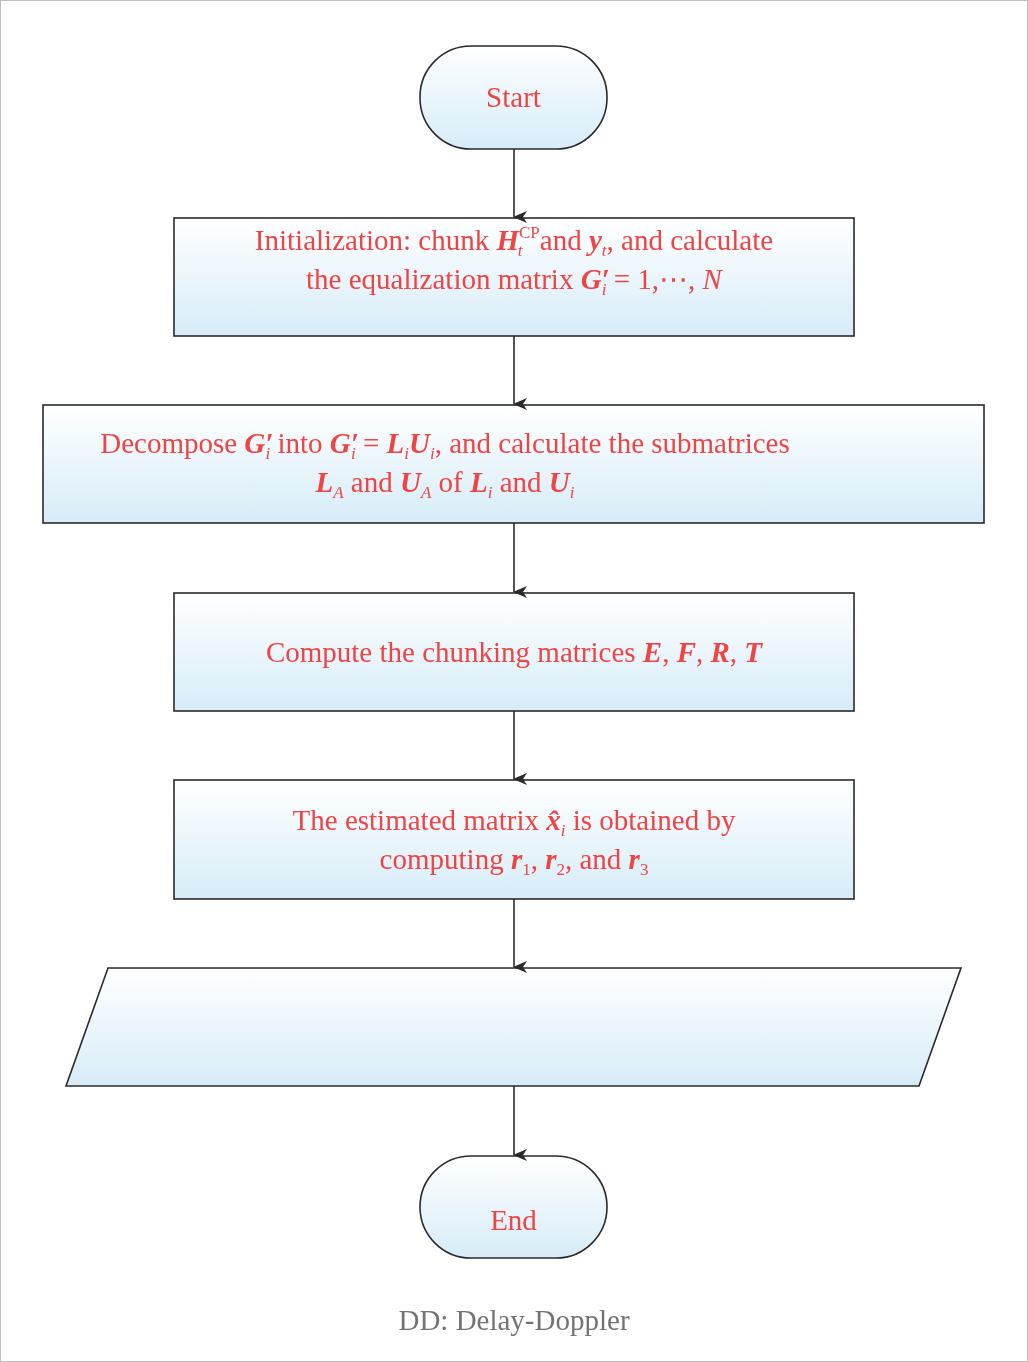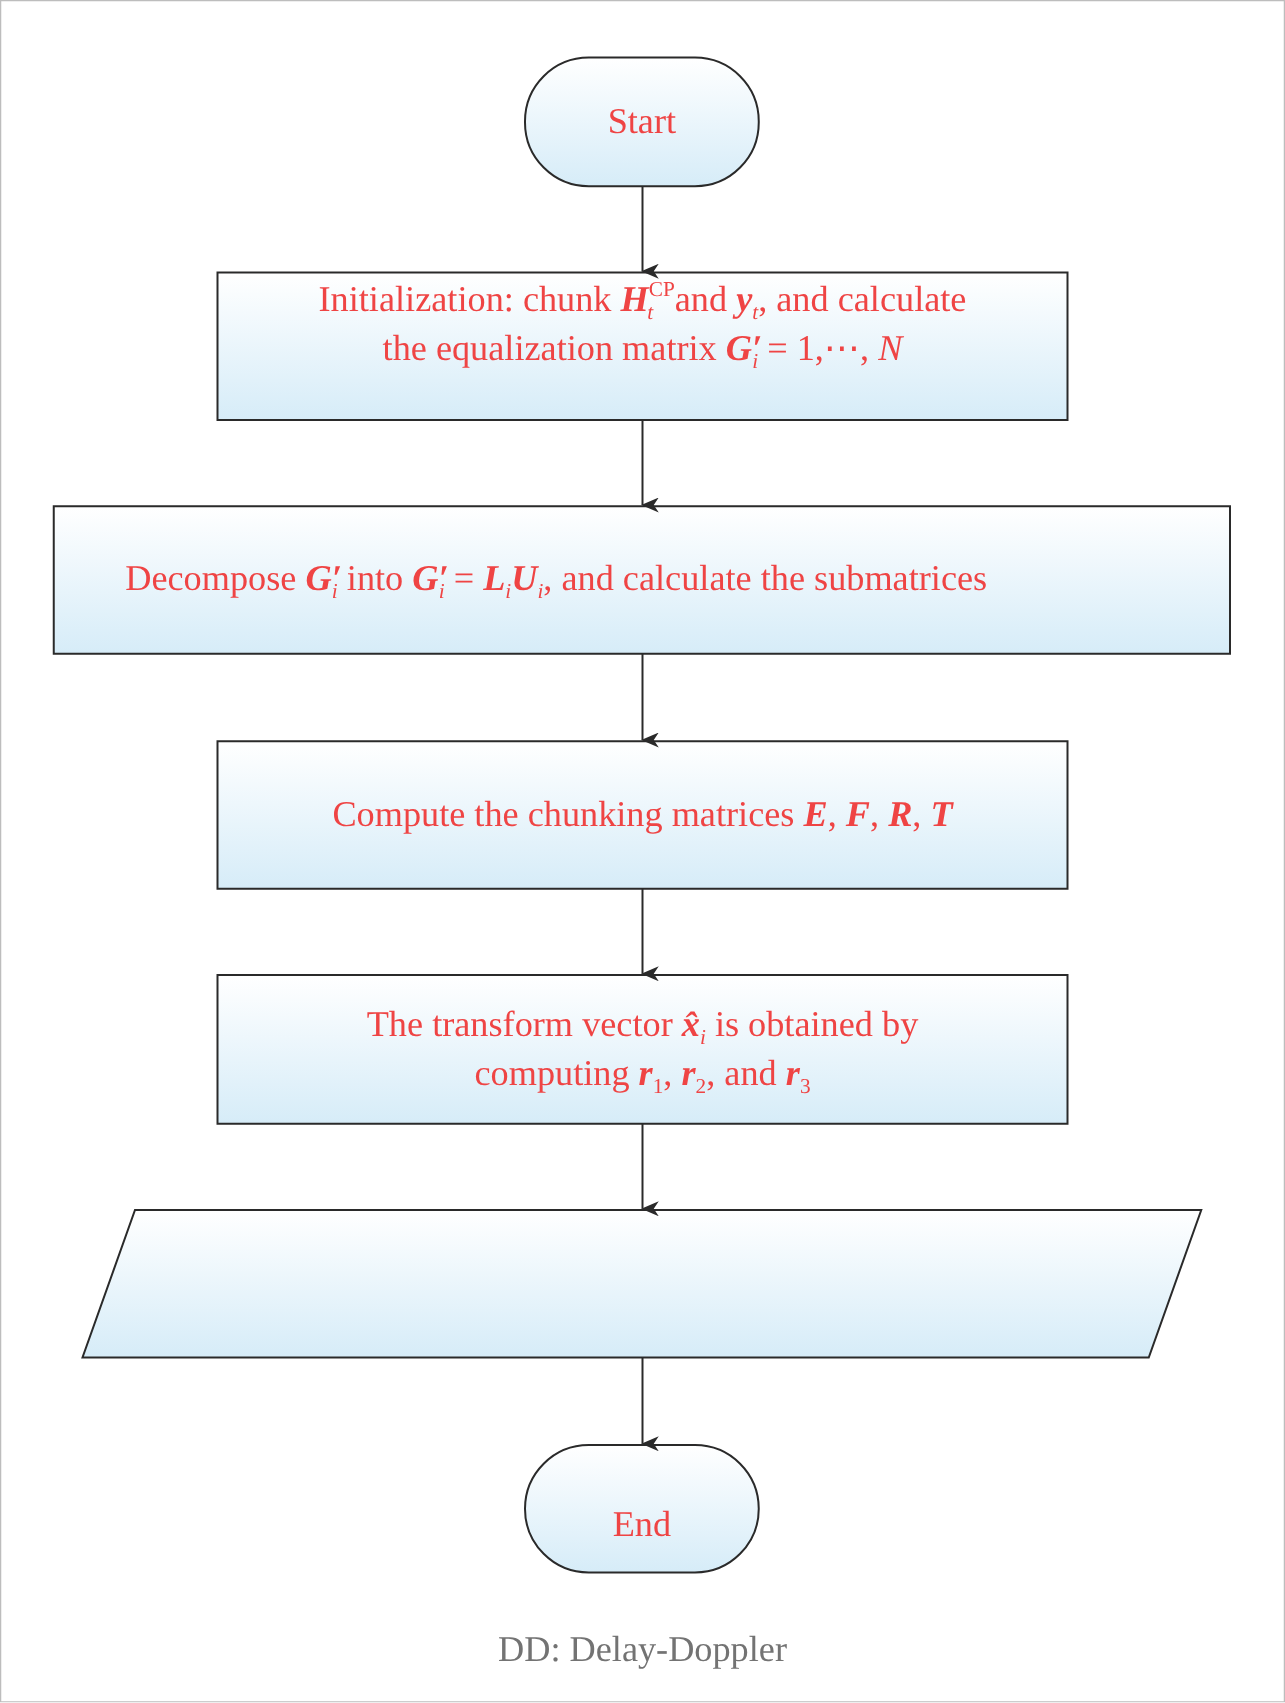--- a/index.html
+++ b/index.html
@@ -58,31 +58,34 @@
   </div>
   <div class="line">
     <span>the equalization matrix </span><span class="m">G</span><span class="m">′</span><sub class="sub-it" style="margin-left:-8px;">i</sub><span> = 1,⋯, </span><span class="it">N</span>
   </div>
 </div>
 
 <div class="label" style="left:43px; top:404px; width:804px; height:118px;">
   <div class="line">
     <span>Decompose </span><span class="m">G</span><span class="m">′</span><sub class="sub-it" style="margin-left:-8px;">i</sub><span> into </span><span class="m">G</span><span class="m">′</span><sub class="sub-it" style="margin-left:-8px;">i</sub><span> = </span><span class="m">L</span><sub class="sub-it">i</sub><span class="m">U</span><sub class="sub-it">i</sub><span>, and calculate the submatrices</span>
   </div>
+  <div class="line">
+    <span class="m">L</span><sub class="sub-it">A</sub><span> and </span><span class="m">U</span><sub class="sub-it">A</sub><span> of </span><span class="m">L</span><sub class="sub-it">i</sub><span> and </span><span class="m">U</span><sub class="sub-it">i</sub>
+  </div>
 </div>
 
 <div class="label" style="left:174px; top:593px; width:680px; height:118px;border-radius:16px;">
   <div class="line">
     <span>Compute the chunking matrices </span><span class="m">E</span><span>, </span><span class="m">F</span><span>, </span><span class="m">R</span><span>, </span><span class="m">T</span>
   </div>
 </div>
 
 <div class="label" style="left:174px; top:780px; width:680px; height:119px;">
   <div class="line">
-    <span>The transform vector </span><span class="m">x̂</span><sub class="sub-it">i</sub><span> is obtained by</span>
+    <span>The estimated matrix </span><span class="m">x̂</span><sub class="sub-it">i</sub><span> is obtained by</span>
   </div>
   <div class="line">
     <span>computing </span><span class="m">r</span><sub>1</sub><span>, </span><span class="m">r</span><sub>2</sub><span>, and </span><span class="m">r</span><sub>3</sub>
   </div>
 </div>
 
 <div class="label" style="left:66px; top:968px; width:895px; height:118px;">
 </div>
 
 <div class="label" style="left:420px; top:1156px; width:187px; height:129px;">

